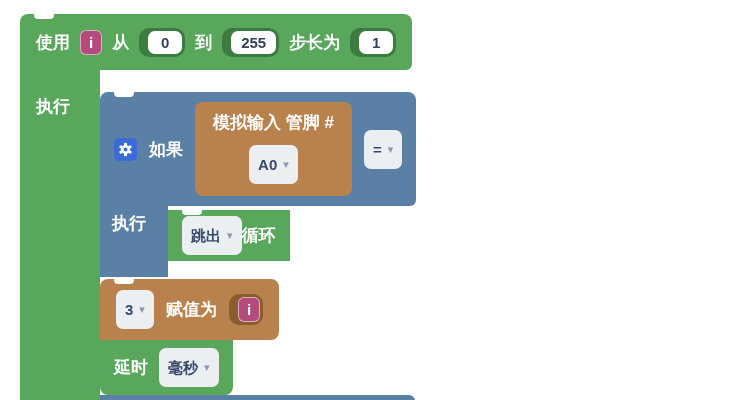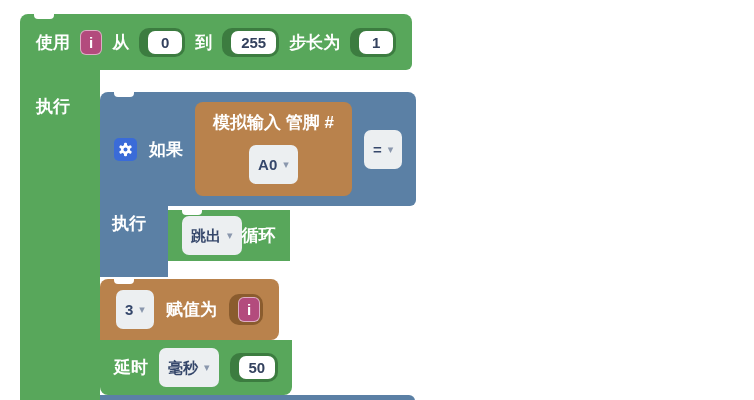--- a/index.html
+++ b/index.html
@@ -167,23 +167,20 @@
                   <span class="var-chip">i</span>
                 </span>
               </div>
 
               <div class="delay-block green-bg">
                 <span class="block-label">延时</span>
                 <span class="dd">
                   <span class="dd-text">毫秒</span>
                   <span class="caret">▾</span>
                 </span>
-                <span class="socket on-green">
-                  <span class="field">50</span>
-                </span>
               </div>
 
             </div>
           </div>
 
           <div class="if-footer blue-bg"></div>
         </div>
 
       </div>
     </div>

